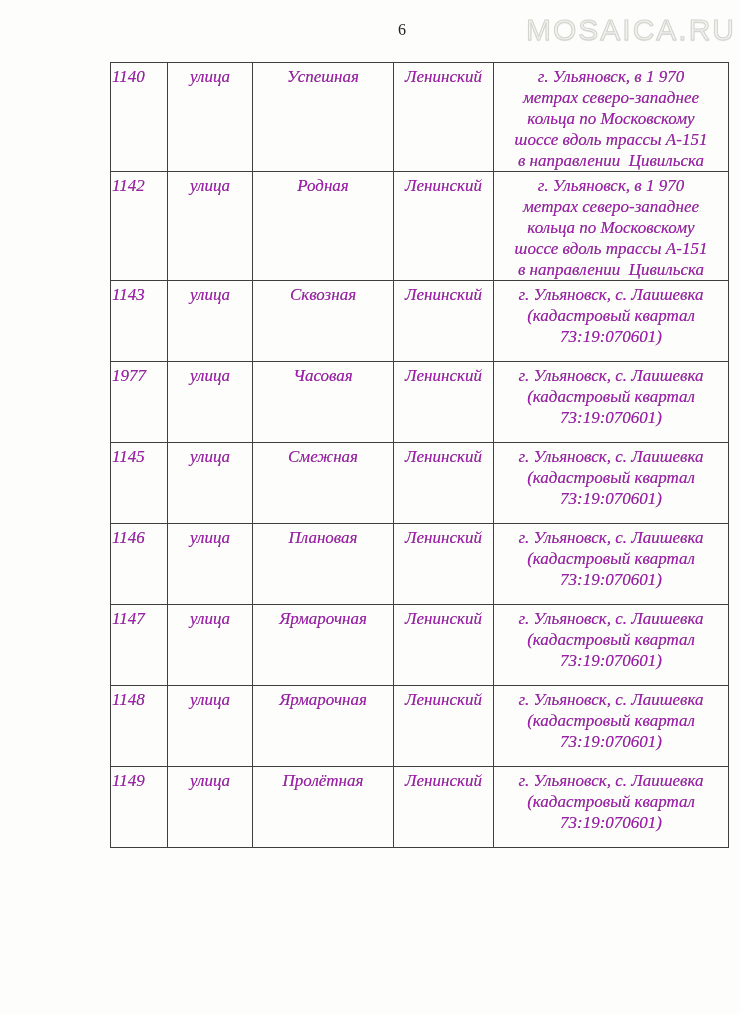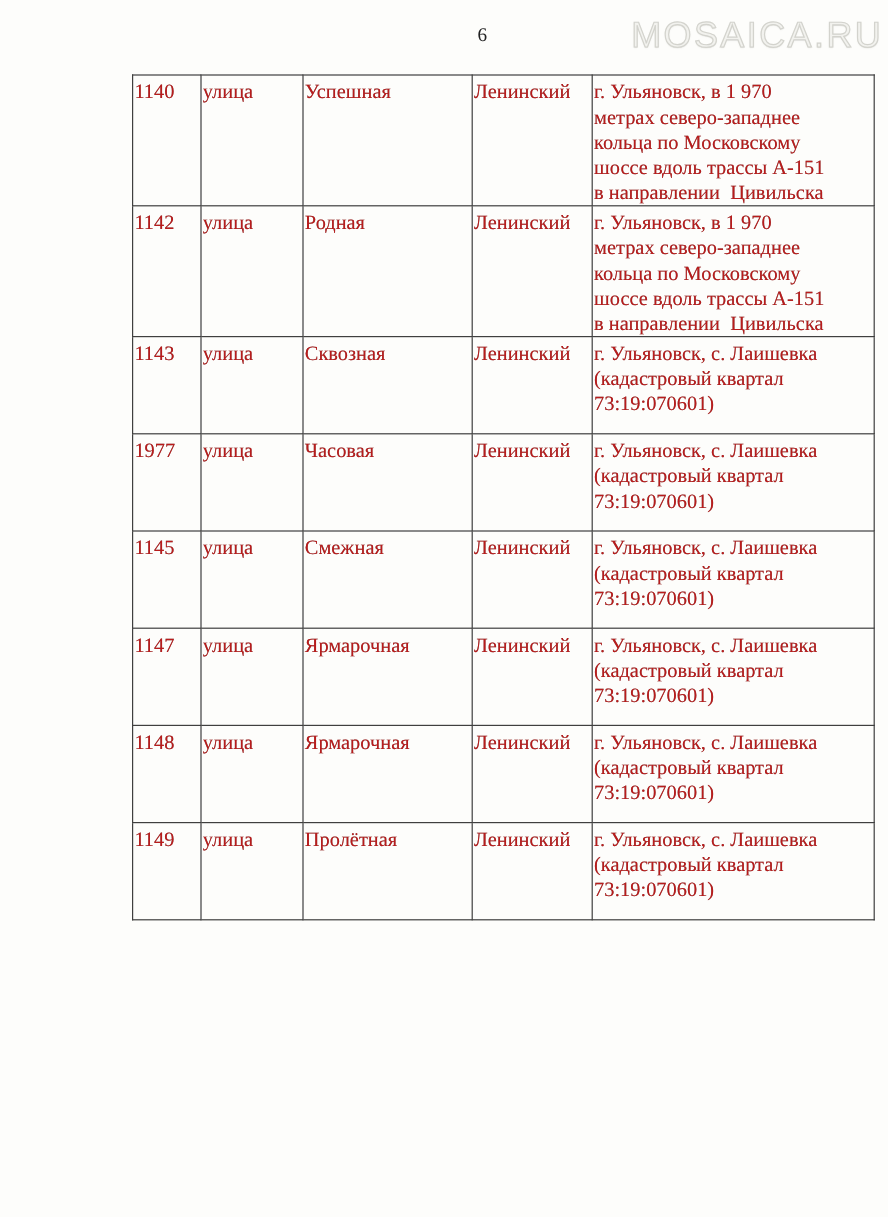--- a/index.html
+++ b/index.html
@@ -43,25 +43,26 @@
     border-collapse: collapse;
     table-layout: fixed;
     border: 1.5px solid #2f2f2f;
   }
   table.streets-table td {
     border: 1px solid #3f3f3f;
     vertical-align: top;
     font-size: 17px;
     line-height: 21px;
     padding: 3px 1px 0 1px;
-    color: #b91c1c;
+    color: #a21caf;
     text-shadow: 0 0 0.4px rgba(0,0,0,0.45);
+    font-style: italic;
   }
   td.c0 { text-align: left; padding-left: 7px; }
-  td.c1, td.c2, td.c3, td.c4 { }
+  td.c1, td.c2, td.c3, td.c4 { text-align: center; }
   td.c4 { white-space: pre-wrap; }
   tr.row-tall  { height: 105px; }
   tr.row-short { height: 81px; }
 </style>
 </head>
 <body>
 
 <div class="page-number">6</div>
 <div class="watermark">MOSAICA.RU</div>
 
@@ -117,20 +118,29 @@
       <tr class="row-short">
         <td class="c0">1145</td>
         <td class="c1">улица</td>
         <td class="c2">Смежная</td>
         <td class="c3">Ленинский</td>
         <td class="c4">г. Ульяновск, с. Лаишевка
 (кадастровый квартал
 73:19:070601)</td>
       </tr>
       <tr class="row-short">
+        <td class="c0">1146</td>
+        <td class="c1">улица</td>
+        <td class="c2">Плановая</td>
+        <td class="c3">Ленинский</td>
+        <td class="c4">г. Ульяновск, с. Лаишевка
+(кадастровый квартал
+73:19:070601)</td>
+      </tr>
+      <tr class="row-short">
         <td class="c0">1147</td>
         <td class="c1">улица</td>
         <td class="c2">Ярмарочная</td>
         <td class="c3">Ленинский</td>
         <td class="c4">г. Ульяновск, с. Лаишевка
 (кадастровый квартал
 73:19:070601)</td>
       </tr>
       <tr class="row-short">
         <td class="c0">1148</td>

